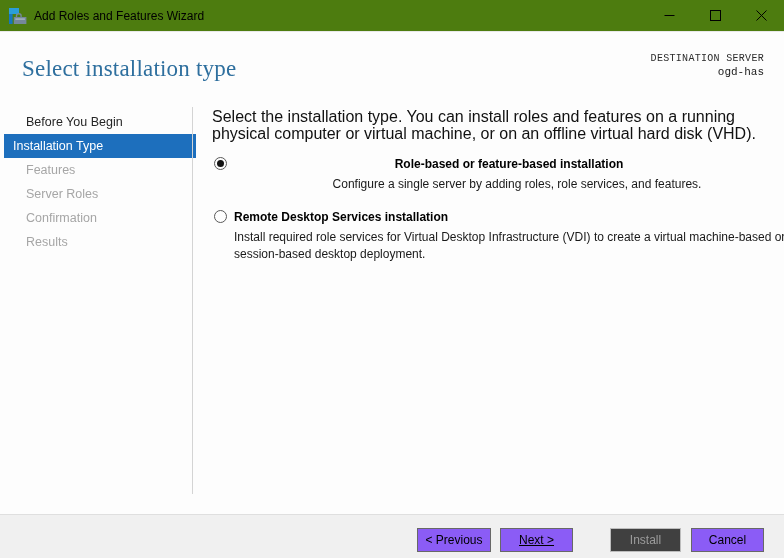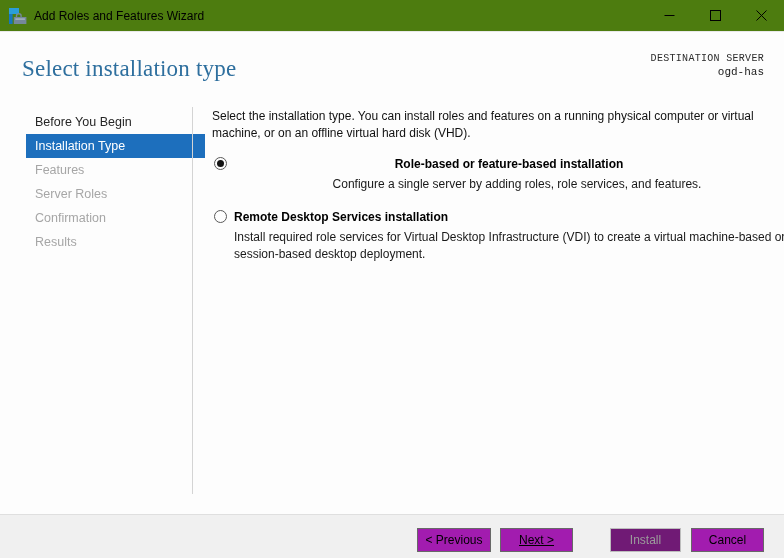--- a/index.html
+++ b/index.html
@@ -23,64 +23,64 @@
   .win-btn svg { display: block; }
   
   .page-title {
     position: absolute; left: 22px; top: 56px;
     font-size: 23px; font-weight: 400; color: #2e6f9e; letter-spacing: 0.2px; font-family: Liberation Serif, serif;
   }
   .dest-block { position: absolute; right: 20px; top: 53px; text-align: right; font-family: Liberation Mono, monospace; }
   .dest-label { font-size: 10px; color: #2b2b2b; letter-spacing: 0.3px; }
   .dest-value { font-size: 11px; color: #1a1a1a; margin-top: 2px; }
   
-  .sidebar { position: absolute; left: 13px; top: 110px; width: 192px; }
+  .sidebar { position: absolute; left: 4px; top: 110px; width: 192px; }
   .sidebar-item {
     height: 24px; line-height: 24px; padding-left: 22px;
     font-size: 12.5px; color: #252525; cursor: default; white-space: nowrap;
   }
   .sidebar-item.selected {
-    margin-left: 13px; padding-left: 9px;
+    padding-left: 9px;
     background: #1d6fbd; color: #ffffff;
   }
   .sidebar-item.disabled { color: #a6a6a6; }
   .v-divider {
     position: absolute; left: 192px; top: 107px; height: 387px;
     border-left: 1px solid #d4d4d4;
   }
   
   .content { position: absolute; left: 212px; top: 108px; width: 572px; }
-  .intro { font-size: 12px; line-height: 17px; color: #111; width: 568px; }
+  .intro { font-size: 16px; line-height: 17px; color: #111; width: 568px; }
   .option { position: relative; padding-left: 22px; }
   .option-1 { margin-top: 14px; text-align: center; }
   .option-2 { margin-top: 16px; }
   .radio {
     position: absolute; left: 2px; top: 1px; width: 13px; height: 13px;
     border: 1px solid #595959; border-radius: 50%; background: #fefefe;
   }
   .radio.checked::after {
     content: ""; position: absolute; left: 2px; top: 2px; right: 2px; bottom: 2px;
     background: #141414; border-radius: 50%;
   }
   .option-label { font-size: 12px; font-weight: bold; color: #000; line-height: 16px; }
   .option-desc { font-size: 12px; color: #191919; line-height: 17px; margin-top: 4px; width: 566px; }
   
   .footer {
     position: absolute; left: 0; top: 514px; width: 784px; height: 44px;
     background: #f0f0f0; border-top: 1px solid #dfdfdf;
   }
   .btn {
     position: absolute; top: 13px; height: 24px;
-    background: #a21caf; border: 1px solid #686868;
+    background: #8b5cf6; border: 1px solid #686868;
     font-family: "Liberation Sans", sans-serif;
     font-size: 12px; color: #000; text-align: center; line-height: 22px;
   }
   .btn-previous { left: 417px; width: 74px; }
   .btn-next     { left: 500px; width: 73px; text-decoration: underline; }
-  .btn-install  { left: 610px; width: 71px; border-color: #bdbdbd; color: #9c9c9c; background: #701a75; }
+  .btn-install  { left: 610px; width: 71px; border-color: #bdbdbd; color: #9c9c9c; background: #404040; }
   .btn-cancel   { left: 691px; width: 73px; }
 </style>
 </head>
 <body>
 
 <div class="titlebar">
   <span class="title-icon">
     <svg width="18" height="18" viewBox="0 0 18 18">
       <rect x="0" y="1" width="10" height="6" fill="#2b9ed8"></rect>
       <rect x="0" y="7" width="3.6" height="10" fill="#1777bd"></rect>

